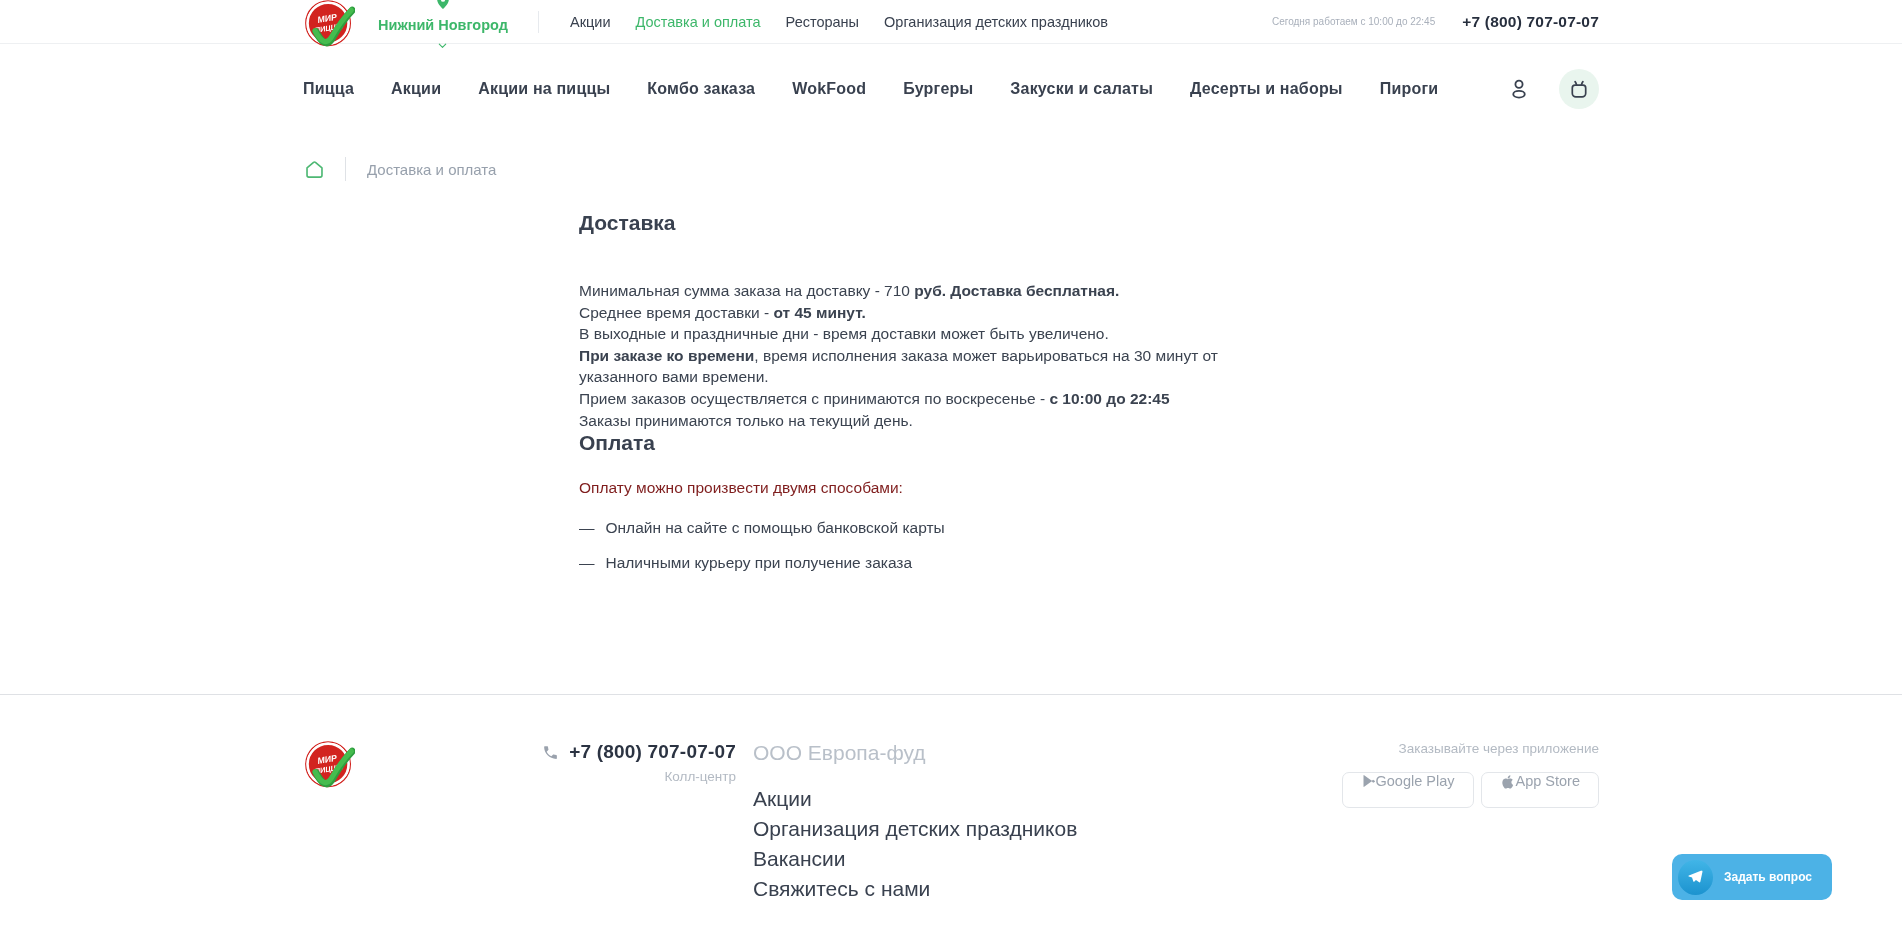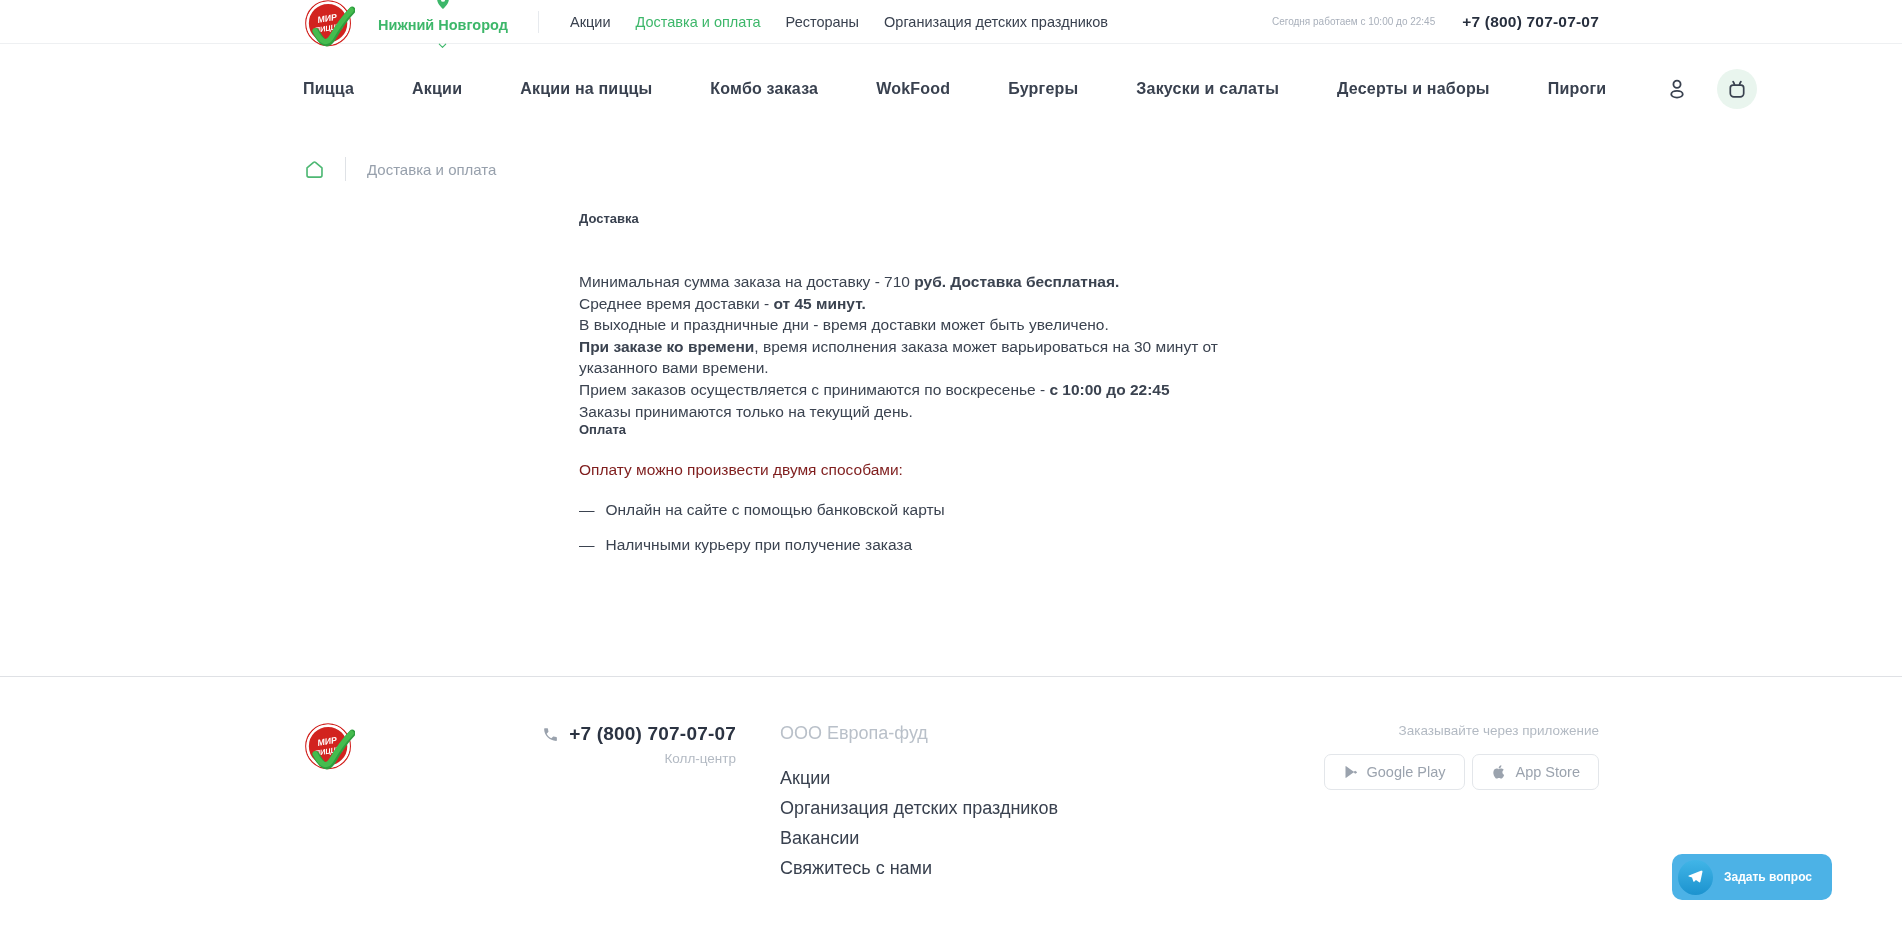--- a/index.html
+++ b/index.html
@@ -21,60 +21,60 @@
   .city svg { display:block; }
   .vdiv { width:1px; height:22px; background:#e7eaee; margin:0 31px 0 30px; }
   .toplinks { display:flex; align-items:center; gap:25px; font-size:14.5px; color:#39414f; }
   .toplinks a.active { color:#3db76a; }
   .top-right { margin-left:auto; display:flex; align-items:center; gap:27px; }
   .hours { font-size:10px; color:#a9b0bb; }
   .tphone { font-size:15.5px; font-weight:700; color:#272f3e; letter-spacing:.2px; }
 
   
   .mainnav { height:89px; background:#fff; }
-  .mainnav-inner { display:flex; align-items:center; height:100%; gap:58px; }
+  .mainnav-inner { display:flex; align-items:center; height:100%; gap:37px; }
   .mainnav-inner > a.navitem { font-size:16px; font-weight:700; color:#39414f; letter-spacing:.2px; white-space:nowrap; }
   .nav-icons { margin-left:auto; display:flex; align-items:center; gap:27px; }
   .icon-btn { display:flex; align-items:center; justify-content:center; }
   .cart-circle { width:40px; height:40px; border-radius:50%; background:#e9f5ee; }
 
   
   main { display:block; padding-bottom:122px; }
   .breadcrumb { display:flex; align-items:center; margin-top:23px; height:26px; }
   .bc-div { width:1px; height:24px; background:#dfe2e6; margin:0 21px 0 19px; }
   .bc-text { font-size:15px; color:#97a0ac; }
 
   
   .page-content { margin-left:276px; width:715px; margin-top:29px; }
-  .page-content h2 { margin:0; font-size:13px; font-weight:700; color:#39414f; }
+  .page-content h2 { margin:0; font-size:21px; font-weight:700; color:#39414f; }
   .text-block { margin-top:45px; font-size:15.5px; line-height:21.6px; color:#3b4350; }
   .text-block b { font-weight:700; }
   .pay-title { margin-top:42px; }
   .pay-intro { margin:24px 0 0 0; font-size:15.5px; color:#7f1d1d; }
   .methods { margin-top:22px; }
   .method { display:flex; align-items:flex-start; margin-top:17px; font-size:15.5px; color:#3b4350; line-height:18px; }
   .method .dash { margin-right:11px; color:#3b4350; }
 
   
   footer { border-top:1px solid #dfe1e5; }
   .footer-inner { display:flex; align-items:flex-start; padding-top:46px; }
   .f-logo { flex:0 0 60px; }
   .f-logo .logo { margin:0; top:0; }
   .f-phone { flex:0 0 373px; text-align:right; }
   .f-phone-row { display:flex; align-items:center; justify-content:flex-end; gap:10px; }
   .f-phone-num { font-size:19px; font-weight:700; color:#2b3342; letter-spacing:.2px; }
   .f-phone-label { margin-top:6px; font-size:13.5px; color:#b3bac3; }
-  .f-links { margin-left:44px; font-size:18px; }
+  .f-links { margin-left:17px; font-size:21px; }
   .f-company { color:#b9c0c9; margin-bottom:26px; }
   .f-links a { display:block; color:#39414f; margin-bottom:14px; line-height:16px; }
   .f-apps { flex:1; text-align:right; }
   .f-caption { font-size:13.5px; color:#b3bac3; margin-bottom:16px; }
   .store-row { display:inline-flex; gap:7px; }
   .store-btn { height:36px; padding:0 18px; border:1px solid #e3e6ea; border-radius:7px; background:#fff;
-    display:inline-flex; align-items:center; gap:9px; color:#9ba3ae; font-size:14.5px; }
+    display:inline-flex; align-items:flex-start; color:#9ba3ae; font-size:14.5px; }
   .store-btn svg { display:block; }
 
   
   .chat {
     position:absolute; right:70px; bottom:26px; height:46px;
     background:#4cb2e6; border:none; border-radius:10px;
     display:flex; align-items:center; gap:11px; padding:0 20px 0 6px;
     color:#fff; font-size:12px; font-weight:700; font-family:"Liberation Sans",sans-serif;
     cursor:pointer;
   }

